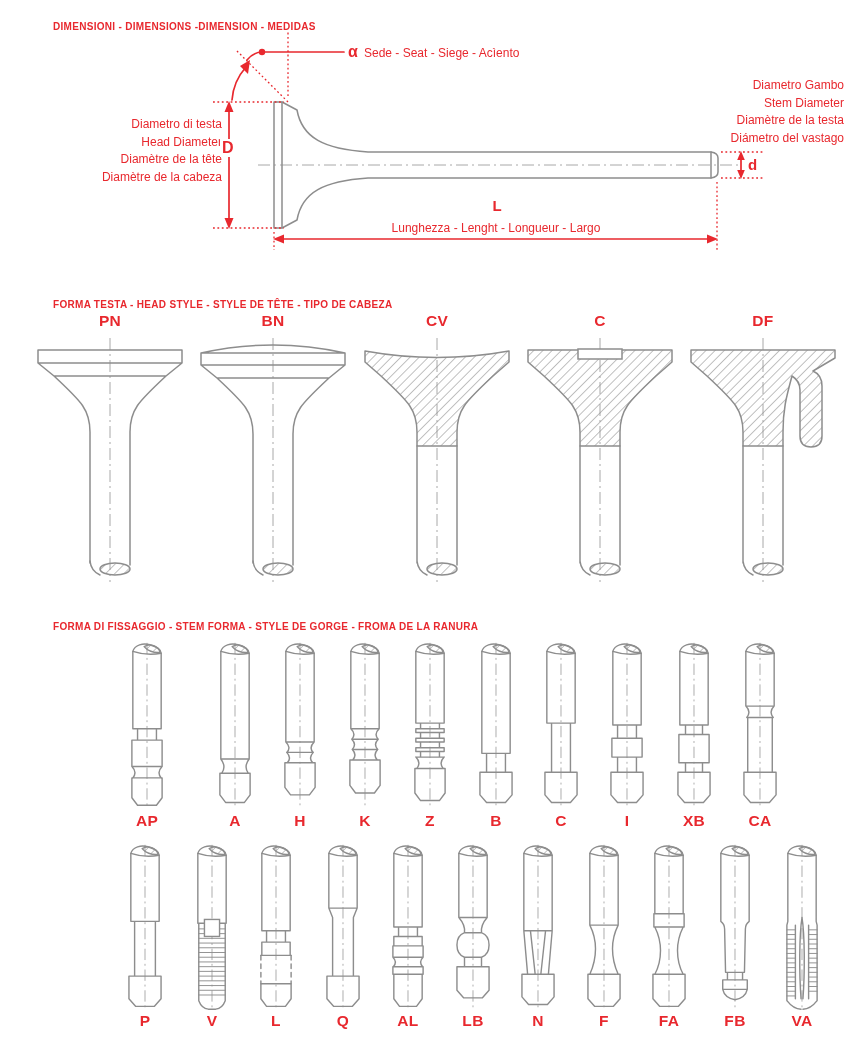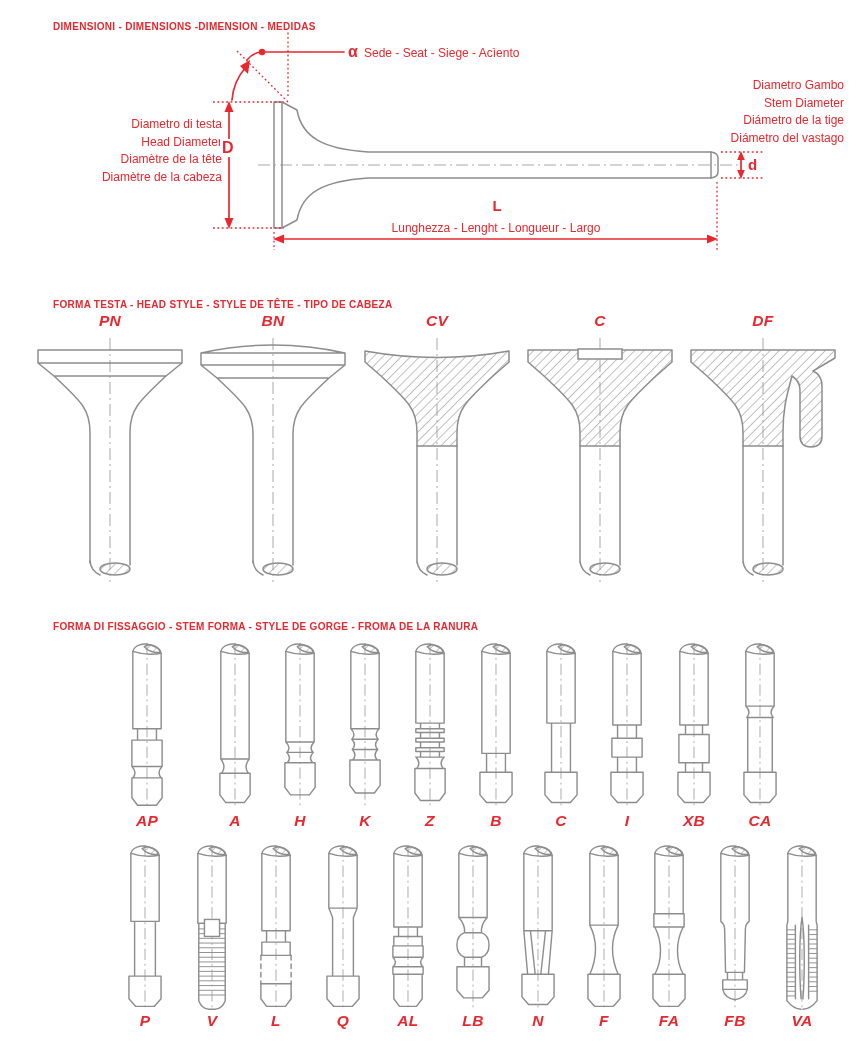--- a/index.html
+++ b/index.html
@@ -6,21 +6,21 @@
   html,body{margin:0;padding:0;background:#fff;}
   body{font-family:"Liberation Sans",sans-serif;}
   .page{position:relative;width:860px;height:1051px;background:#fff;overflow:hidden;}
   .sec-title{position:absolute;margin:13px;font-size:10px;font-weight:700;color:var(--red);
              letter-spacing:.3px;white-space:nowrap;}
   .dim-label{position:absolute;color:var(--red);font-size:12px;line-height:17.5px;white-space:nowrap;}
   .dim-sym{position:absolute;color:var(--red);font-weight:700;font-size:16px;background:#fff;padding:0 2px;}
   .ta-r{text-align:right;}
   .ta-c{text-align:center;}
   .col-label{position:absolute;color:var(--red);font-weight:700;font-size:15.5px;text-align:center;
-             letter-spacing:.3px;font-style:italic;}
+             letter-spacing:.3px;}
   svg{position:absolute;overflow:visible;}
   .g{fill:none;stroke:var(--gray);stroke-width:1.5;stroke-linejoin:round;stroke-linecap:round;}
   .thin{stroke-width:1;}
   .gf{fill:#fff;stroke:var(--gray);stroke-width:1.5;}
   .h{fill:url(#hatch);stroke:var(--gray);stroke-width:1.5;stroke-linejoin:round;}
   .cl{fill:none;stroke:#a8a8a8;stroke-width:1;stroke-dasharray:12 4 2 4;}
   .r{fill:none;stroke:var(--red);stroke-width:1.7;stroke-linecap:round;}
   .rd{fill:none;stroke:var(--red);stroke-width:1.3;stroke-dasharray:1.8 2.6;}
   .ra{fill:var(--red);stroke:none;}
   .dash{stroke-dasharray:5 4;}
@@ -75,21 +75,21 @@
     <div>Diametro di testa</div>
     <div>Head Diameter</div>
     <div>Diamètre de la tête</div>
     <div>Diamètre de la cabeza</div>
   </div>
   <div class="dim-sym" style="left:220px;top:139px">D</div>
 
   <div class="dim-label ta-r" style="left:608px;top:77px;width:236px">
     <div>Diametro Gambo</div>
     <div>Stem Diameter</div>
-    <div>Diámetro de la tige</div>
+    <div>Diamètre de la testa</div>
     <div>Diámetro del vastago</div>
   </div>
   <div class="dim-sym" style="left:746px;top:156px;font-size:15px">d</div>
 
   <div class="dim-sym ta-c" style="left:470px;top:197px;width:50px;font-size:15px;background:none">L</div>
   <div class="dim-label ta-c" style="left:280px;top:220px;width:432px">Lunghezza - Lenght - Longueur - Largo</div>
 
   <h2 class="sec-title" style="left:40px;top:286px">FORMA TESTA - HEAD STYLE - STYLE DE TÊTE - TIPO DE CABEZA</h2>
 
   <div class="col-label" style="left:80px;top:312px;width:60px">PN</div>

